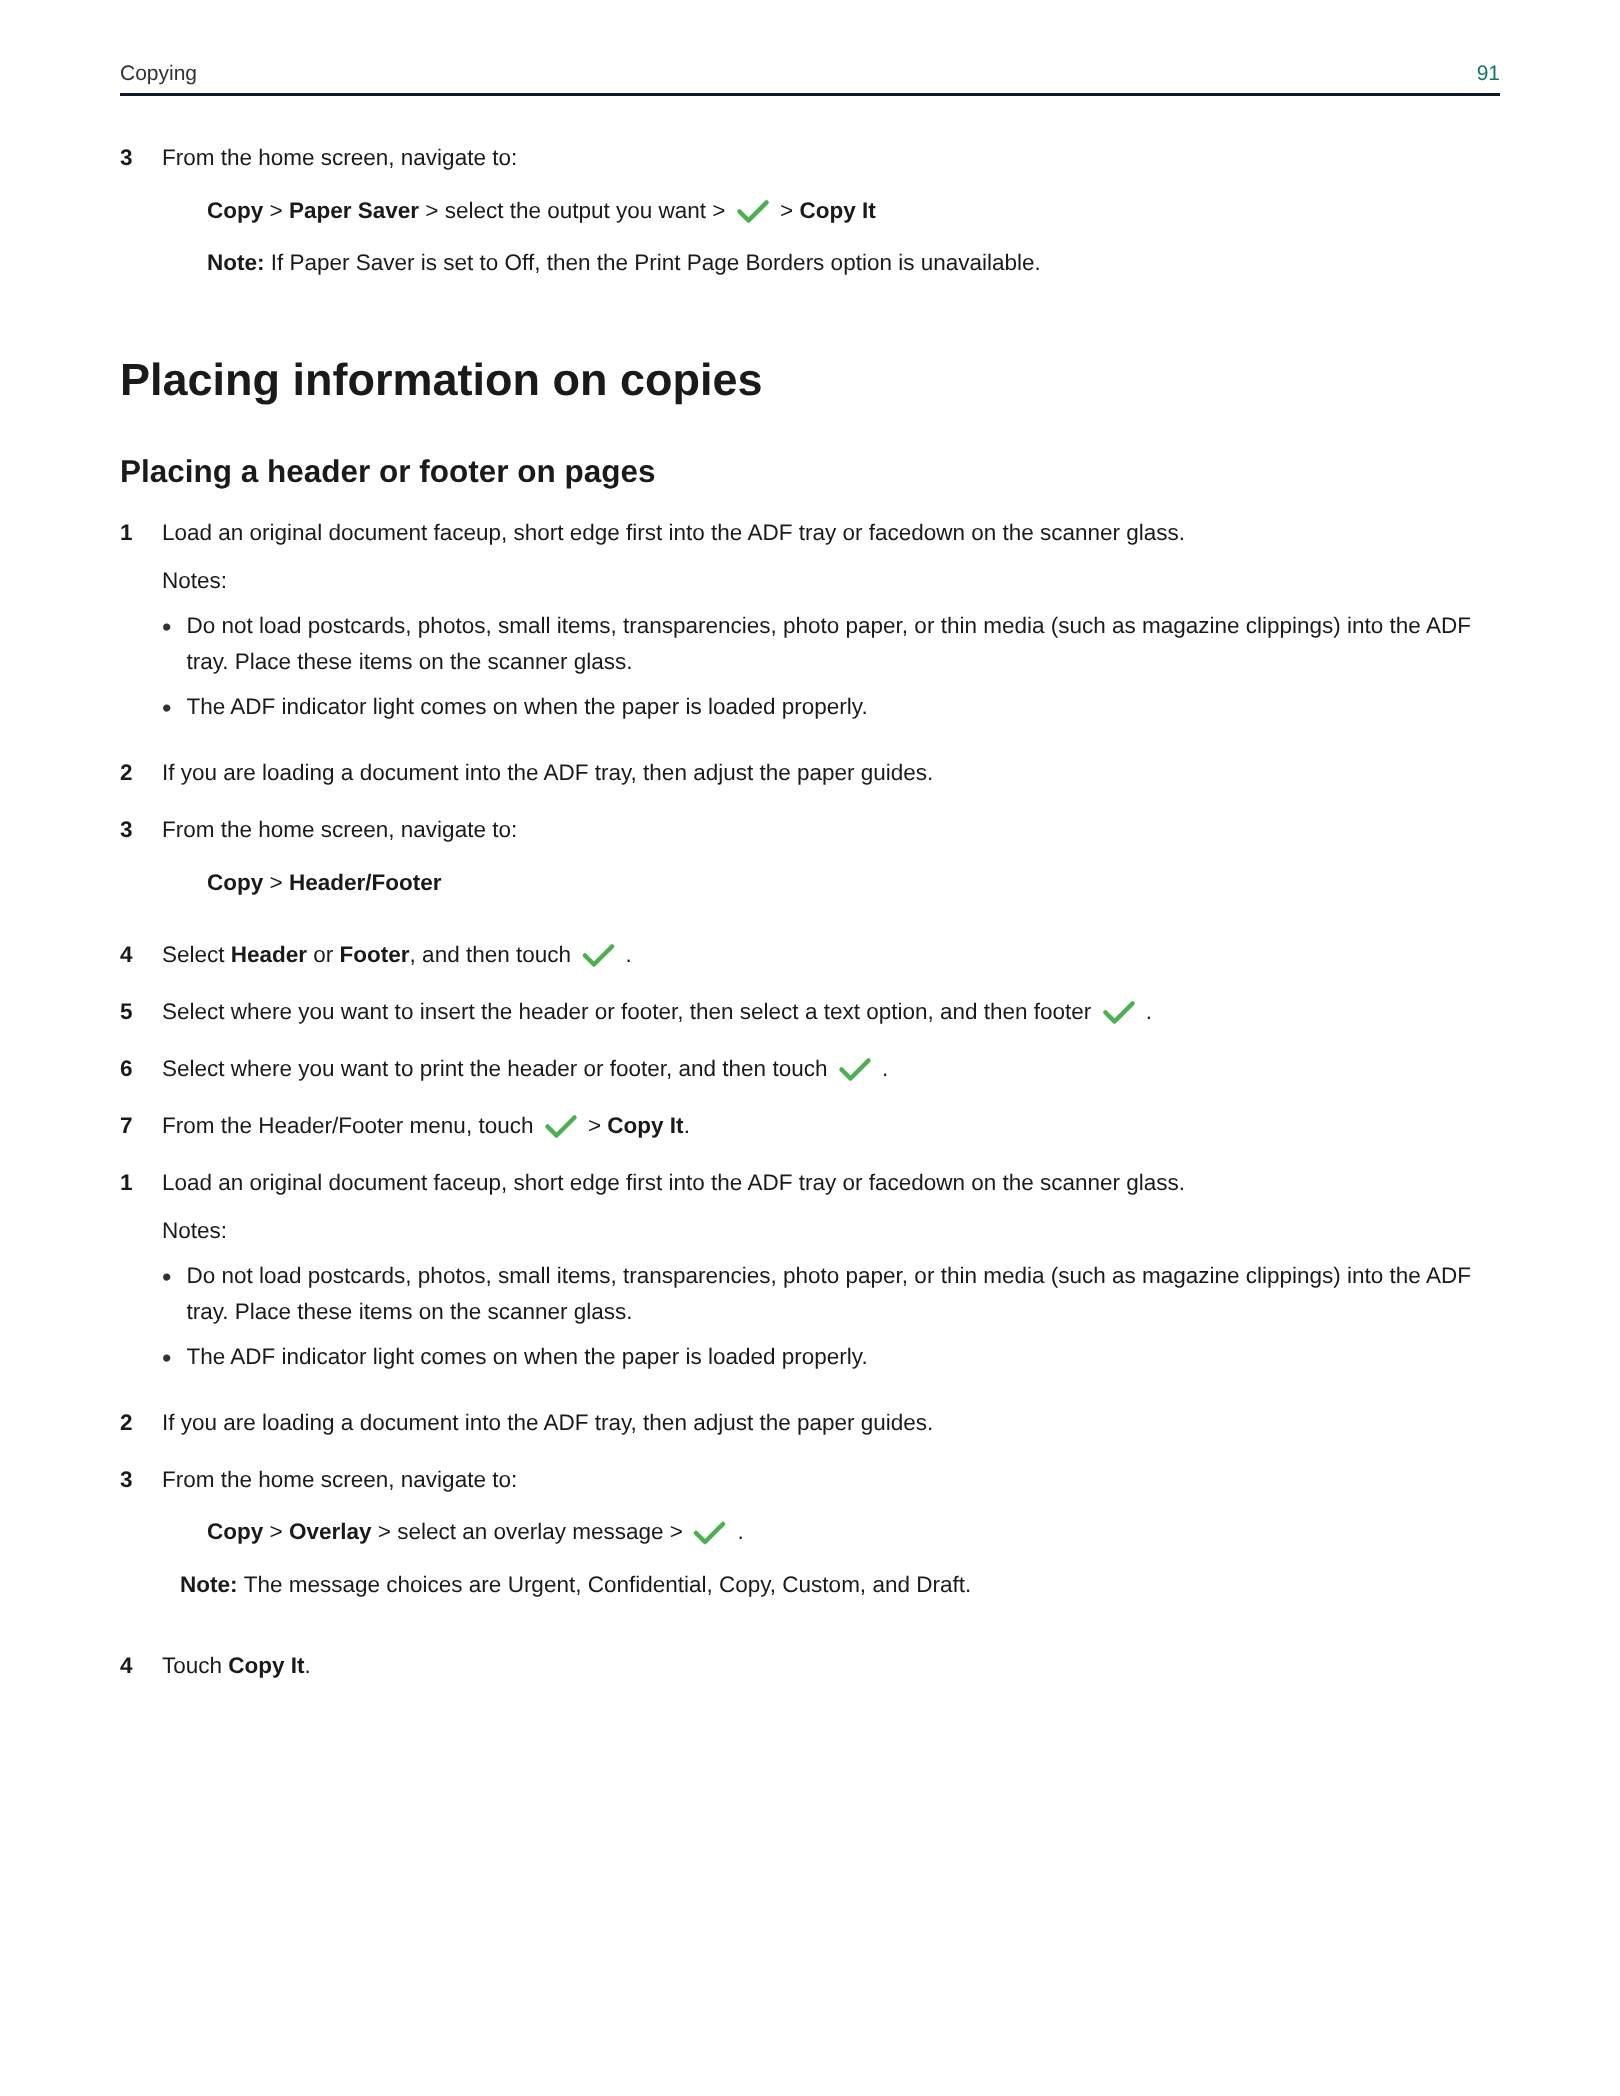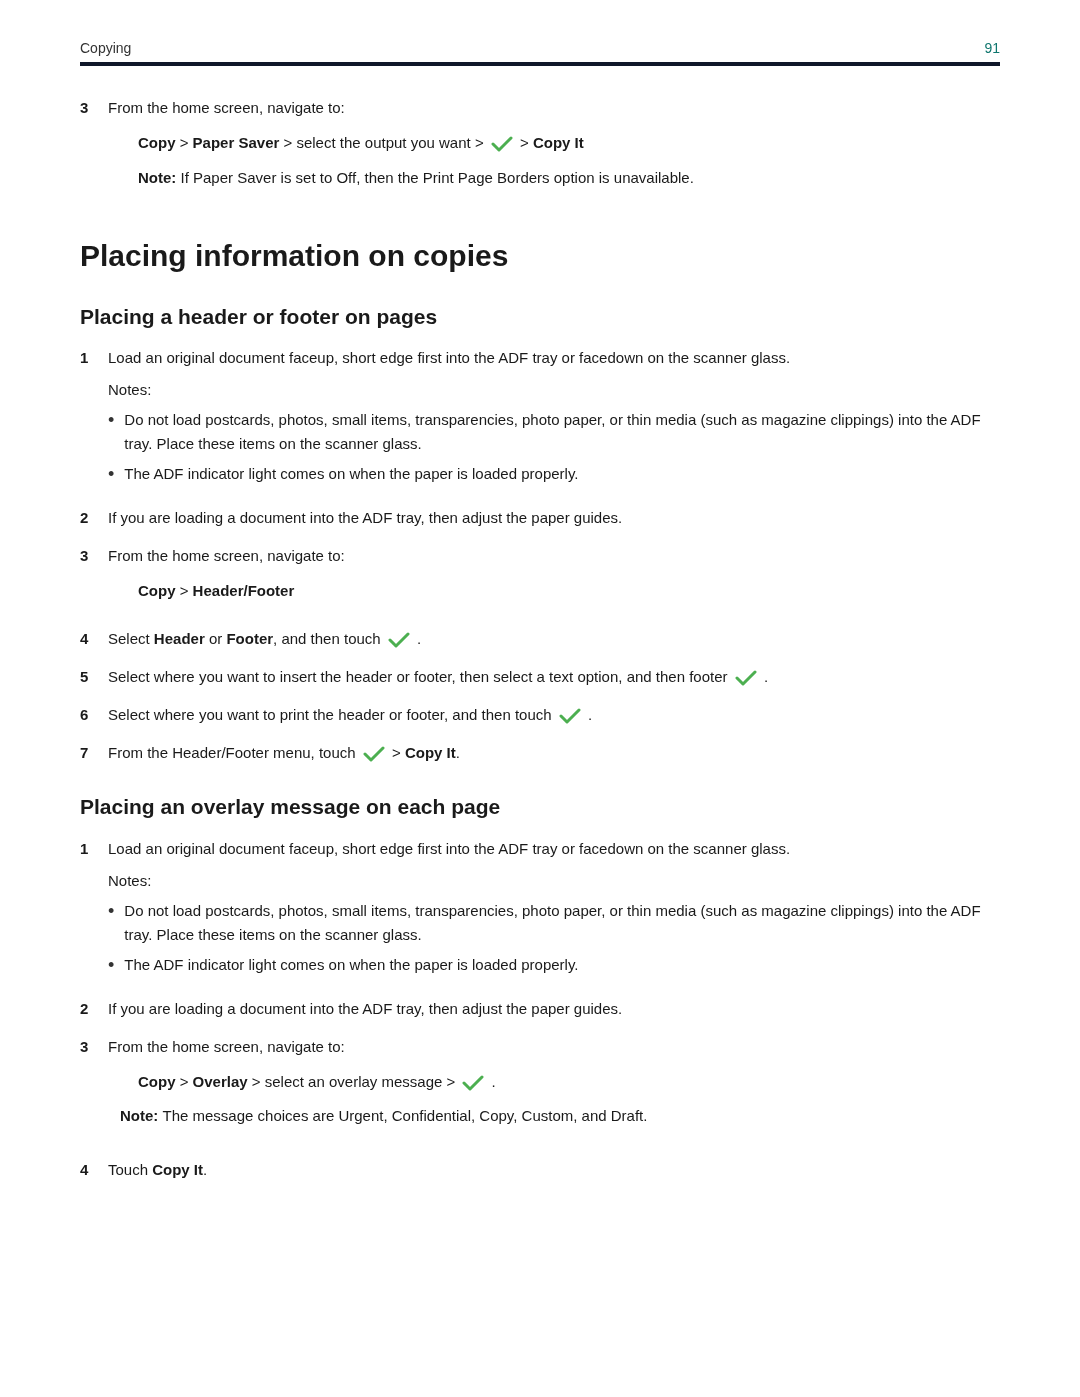--- a/index.html
+++ b/index.html
@@ -20,21 +20,21 @@
 
     .page {
       padding: 40px 80px 60px 80px;
       position: relative;
     }
 
     .header-bar {
       display: flex;
       justify-content: space-between;
       align-items: flex-end;
-      border-bottom: 4px solid #0f172a;
+      border-bottom: 2px solid #0f172a;
       padding-bottom: 6px;
       margin-bottom: 30px;
     }
 
     .header-title {
       font-size: 14px;
       color: #333;
     }
 
     .header-page {
@@ -252,21 +252,20 @@
       <span>From the Header/Footer menu, touch </span>
       <span class="checkmark-icon">
         <svg viewBox="0 0 22 18" xmlns="http://www.w3.org/2000/svg">
           <polyline points="2,9 8,15 20,3" fill="none" stroke="#4caf50" stroke-width="3" stroke-linecap="round" stroke-linejoin="round"></polyline>
         </svg>
       </span>
       <span> &gt; </span><span class="bold">Copy It</span><span>.</span>
     </div>
   </div>
 
-  <div class="section-title-medium">Placing an overlay message on each page</div>
 
   <div class="step-block">
     <div class="step-num-col">1</div>
     <div class="step-content">
       <span>Load an original document faceup, short edge first into the ADF tray or facedown on the scanner glass.</span>
 
       <div style="margin-top: 8px;">
         <div class="notes-header">Notes:</div>
         <ul class="bullet-list">
           <li>

